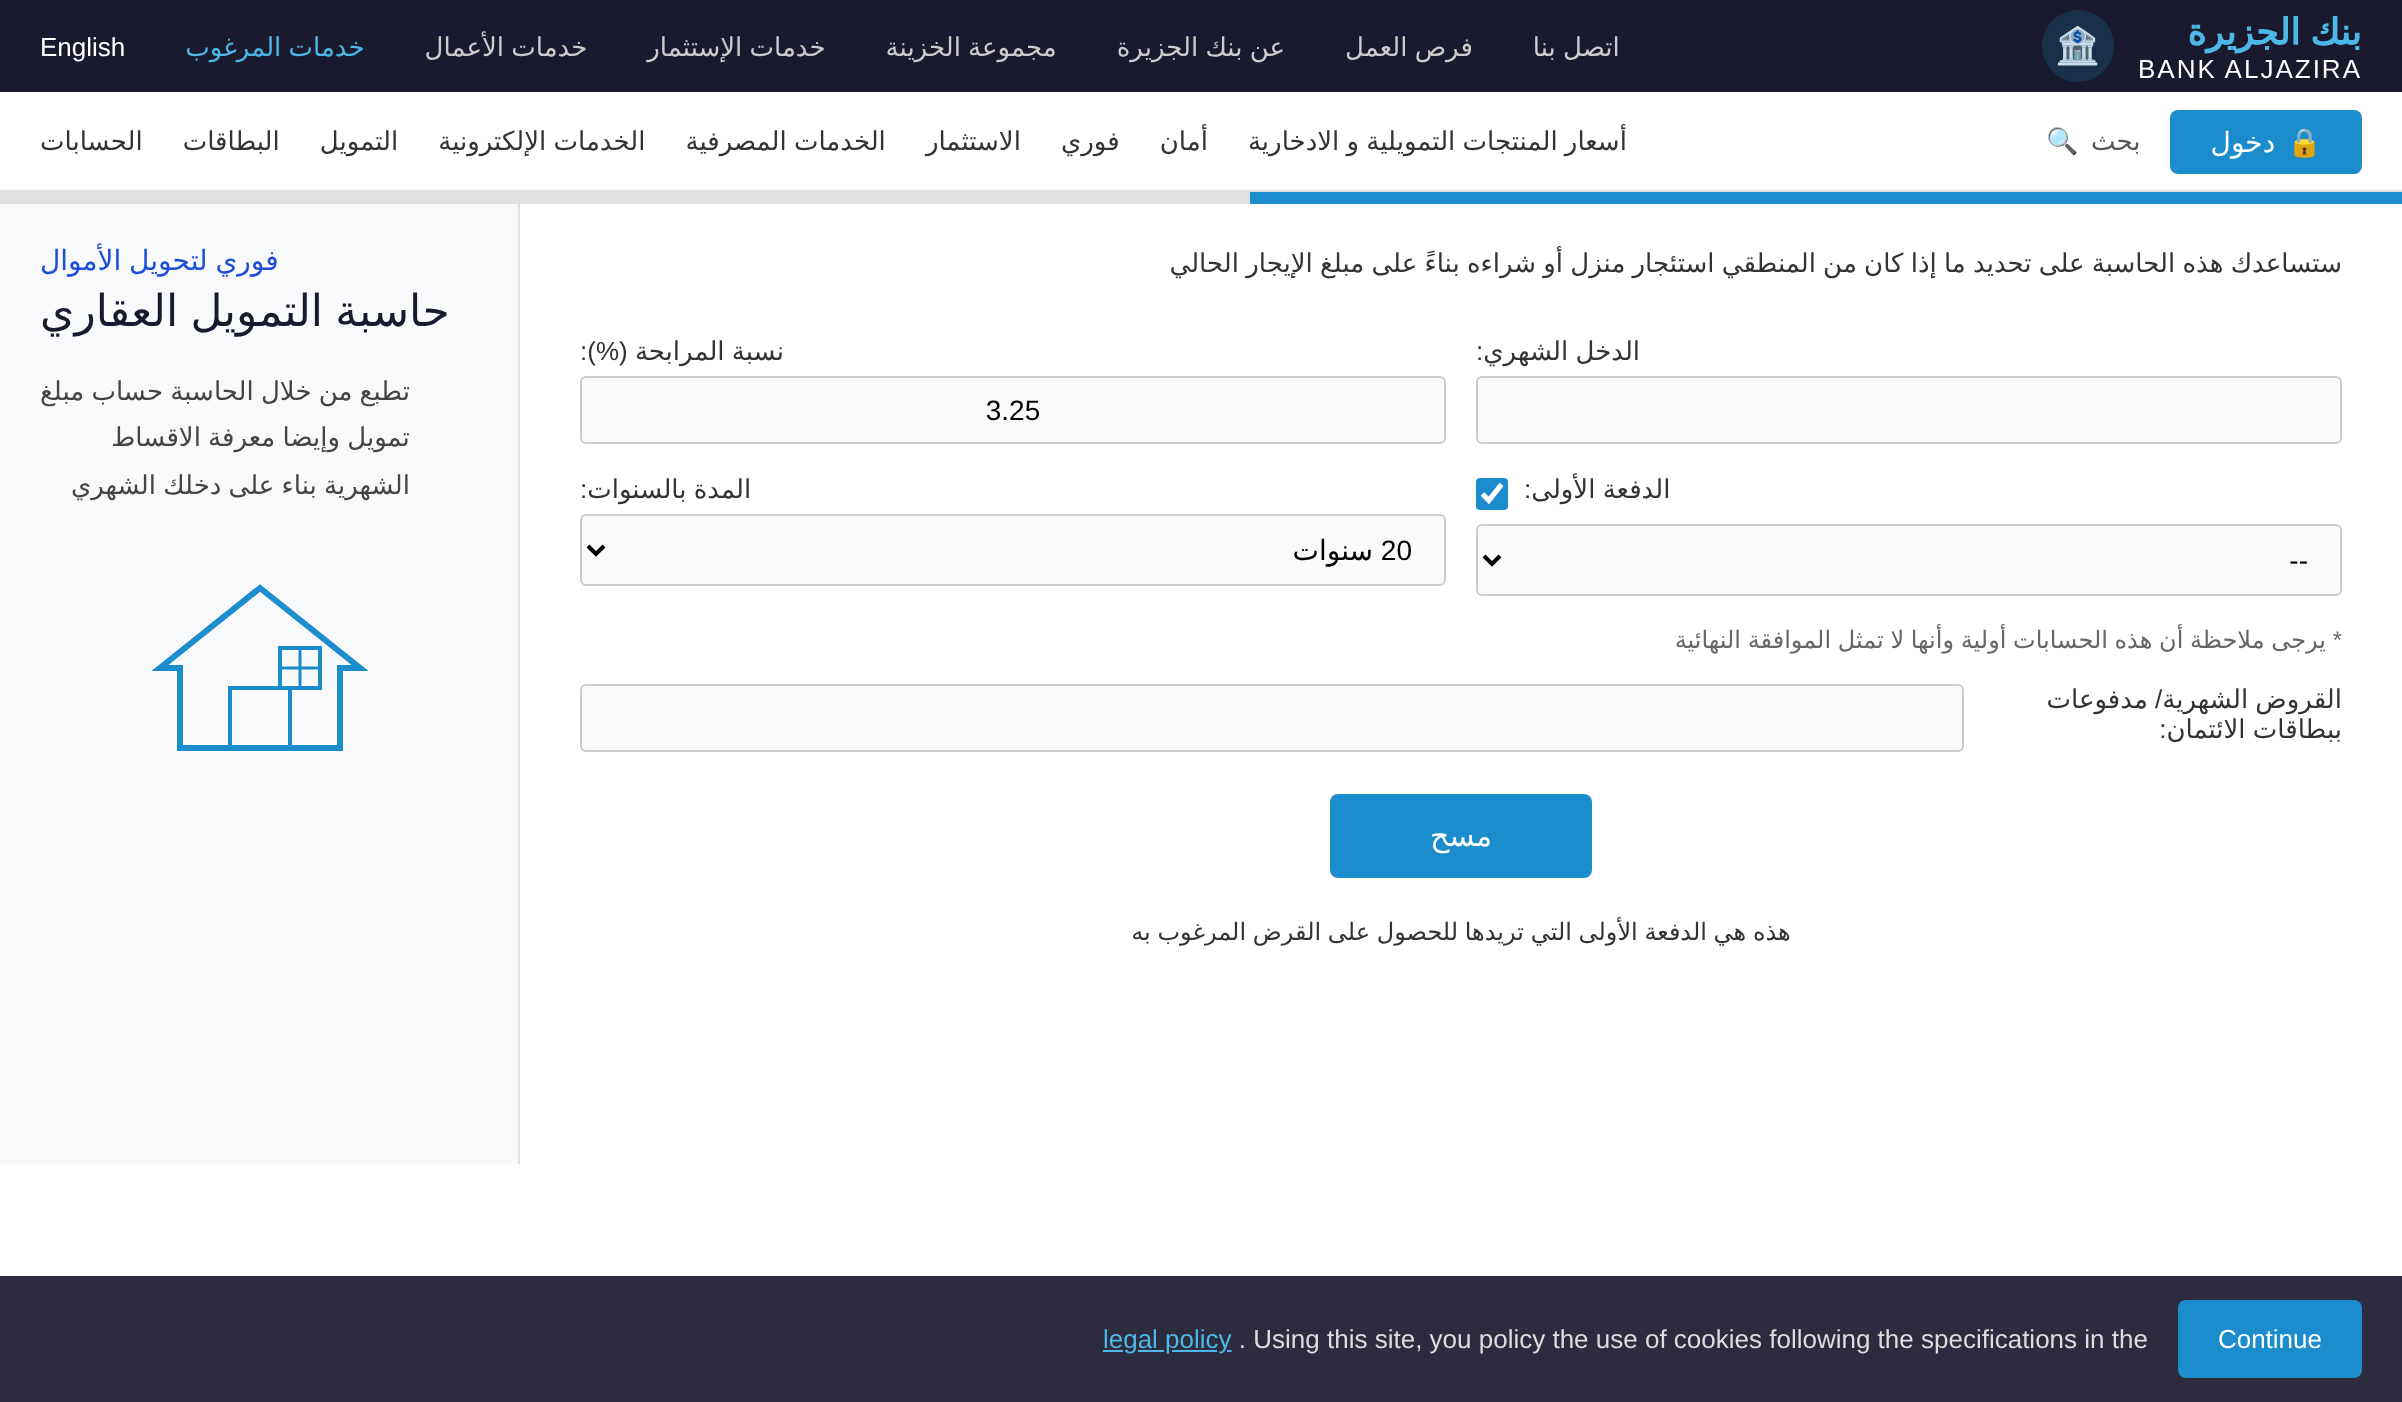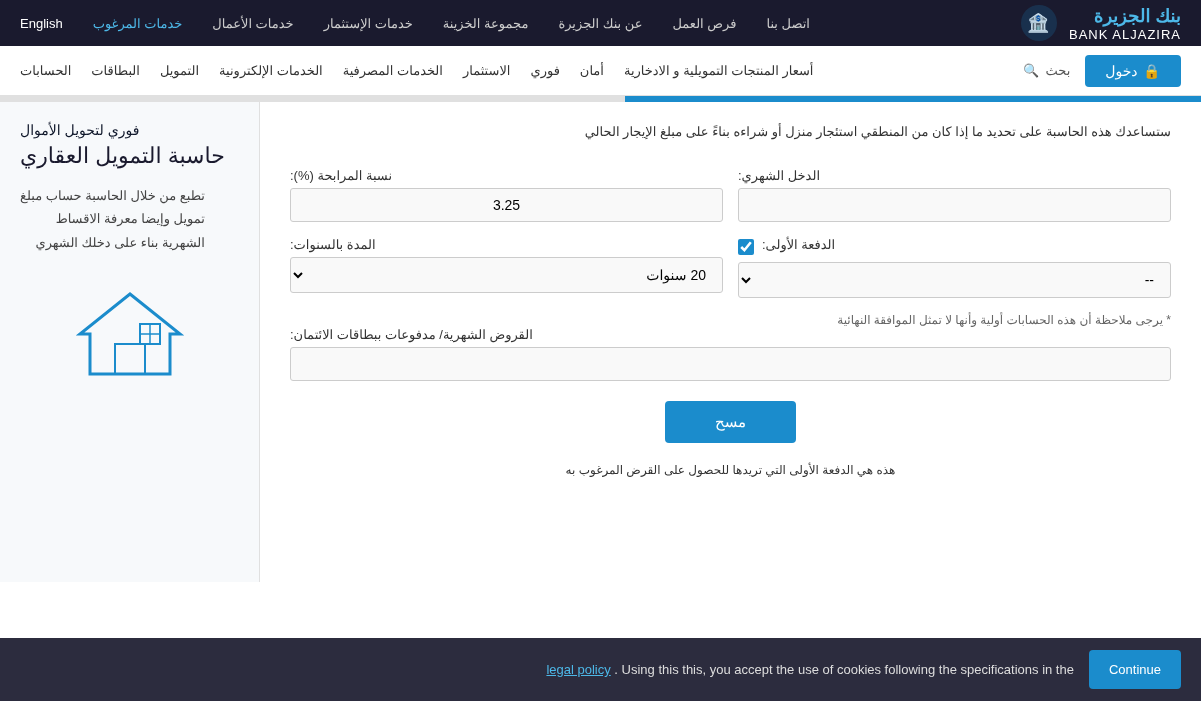--- a/index.html
+++ b/index.html
@@ -375,34 +375,34 @@
         <label>المدة بالسنوات:</label>
         <select style="width:100%; padding:8px 12px; border:1px solid #ccc; border-radius:3px; font-size:14px; background:#f9f9f9;">
           <option>20 سنوات</option>
         </select>
       </div>
 
     </div>
 
     <p class="disclaimer">* يرجى ملاحظة أن هذه الحسابات أولية وأنها لا تمثل الموافقة النهائية</p>
 
-    <div style="display:flex; flex-direction:column; align-items:flex-end; ">
+    <div style="display:flex; align-items:center; margin-top:15px;">
       <label style="font-size:13px; color:#333; margin-bottom:5px;">القروض الشهرية/ مدفوعات ببطاقات الائتمان:</label>
       <input type="text" style="width: 100%; padding: 8px 12px; border: 1px solid rgb(204, 204, 204); border-radius: 3px; font-size: 14px; background: rgb(249, 249, 249);">
     </div>
 
     <div class="buttons-row">
       <button class="btn-reset">مسح</button>
     </div>
 
     <p class="note-text">هذه هي الدفعة الأولى التي تريدها للحصول على القرض المرغوب به</p>
   </div>
 
   <div class="right-sidebar">
-    <div style="color:#0f172a; font-size:14px; text-align:right; margin-bottom:5px;">فوري لتحويل الأموال</div>
+    <div style="color:#1d4ed8; font-size:14px; text-align:right; margin-bottom:5px;">فوري لتحويل الأموال</div>
     <h2 class="sidebar-title">حاسبة التمويل العقاري</h2>
     <p class="sidebar-desc">
       <span>تطبع من خلال الحاسبة حساب مبلغ</span><br>
       <span>تمويل وإيضا معرفة الاقساط</span><br>
       <span>الشهرية بناء على دخلك الشهري</span>
     </p>
 
     <svg class="house-icon" width="120" height="100" viewBox="0 0 120 100">
       <polygon points="60,10 10,50 20,50 20,90 100,90 100,50 110,50" fill="none" stroke="#1b8ccc" stroke-width="3"></polygon>
       <rect x="45" y="60" width="30" height="30" fill="none" stroke="#1b8ccc" stroke-width="2"></rect>
@@ -410,15 +410,15 @@
       <line x1="70" y1="50" x2="90" y2="50" stroke="#1b8ccc" stroke-width="1.5"></line>
       <line x1="80" y1="40" x2="80" y2="60" stroke="#1b8ccc" stroke-width="1.5"></line>
     </svg>
   </div>
 </div>
 
 <div class="cookie-banner">
   <button class="continue-btn">Continue</button>
   <span>
     <a href="#">legal policy</a>
-    <span>. Using this this, you accept the use of cookies following the specifications in the</span>
+    <span>. Using this site, you policy the use of cookies following the specifications in the</span>
   </span>
 </div>
 
 </body></html>

